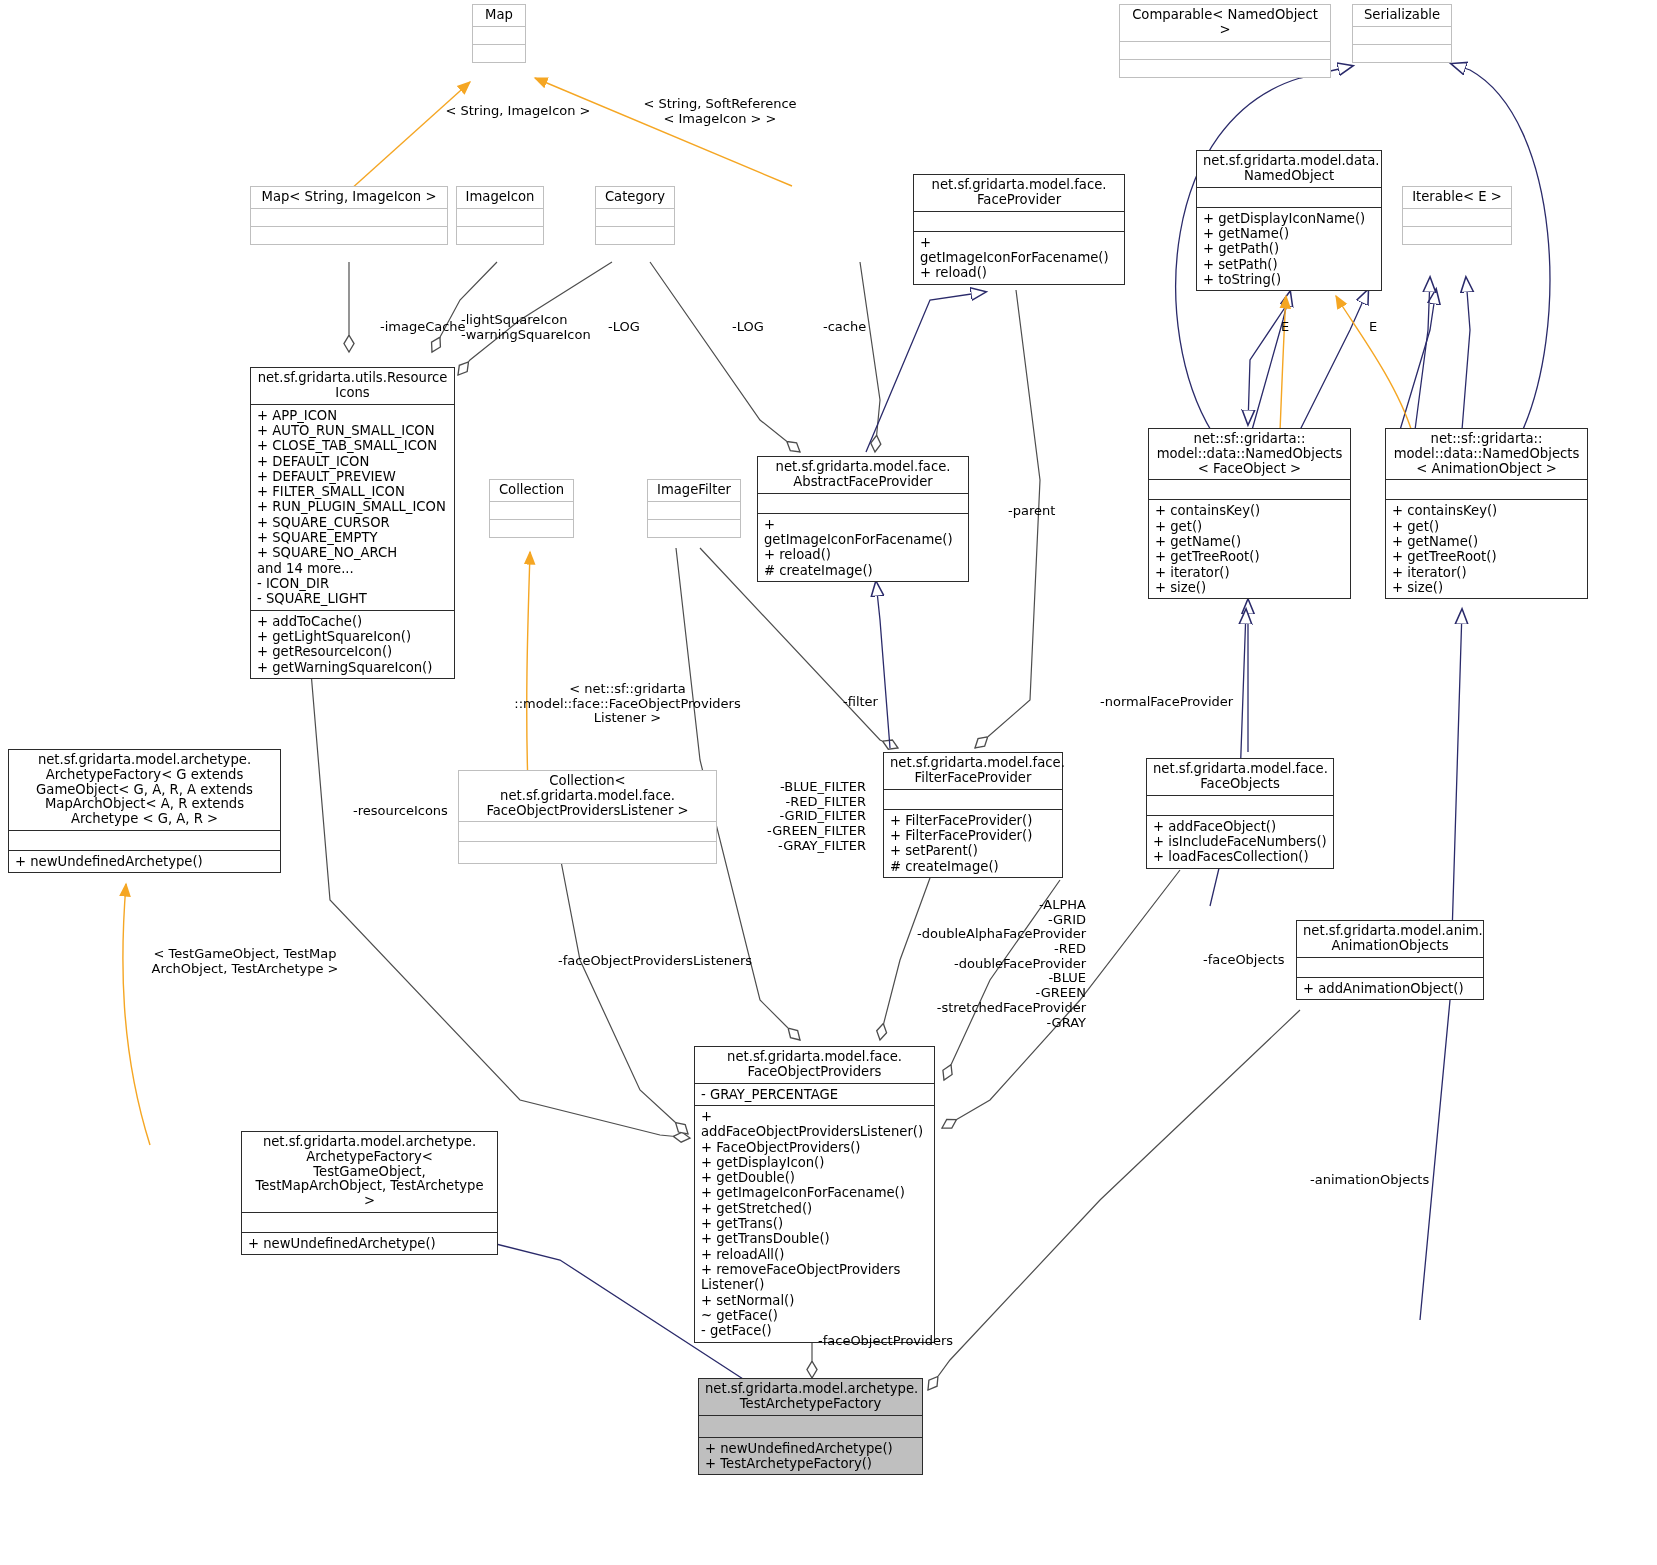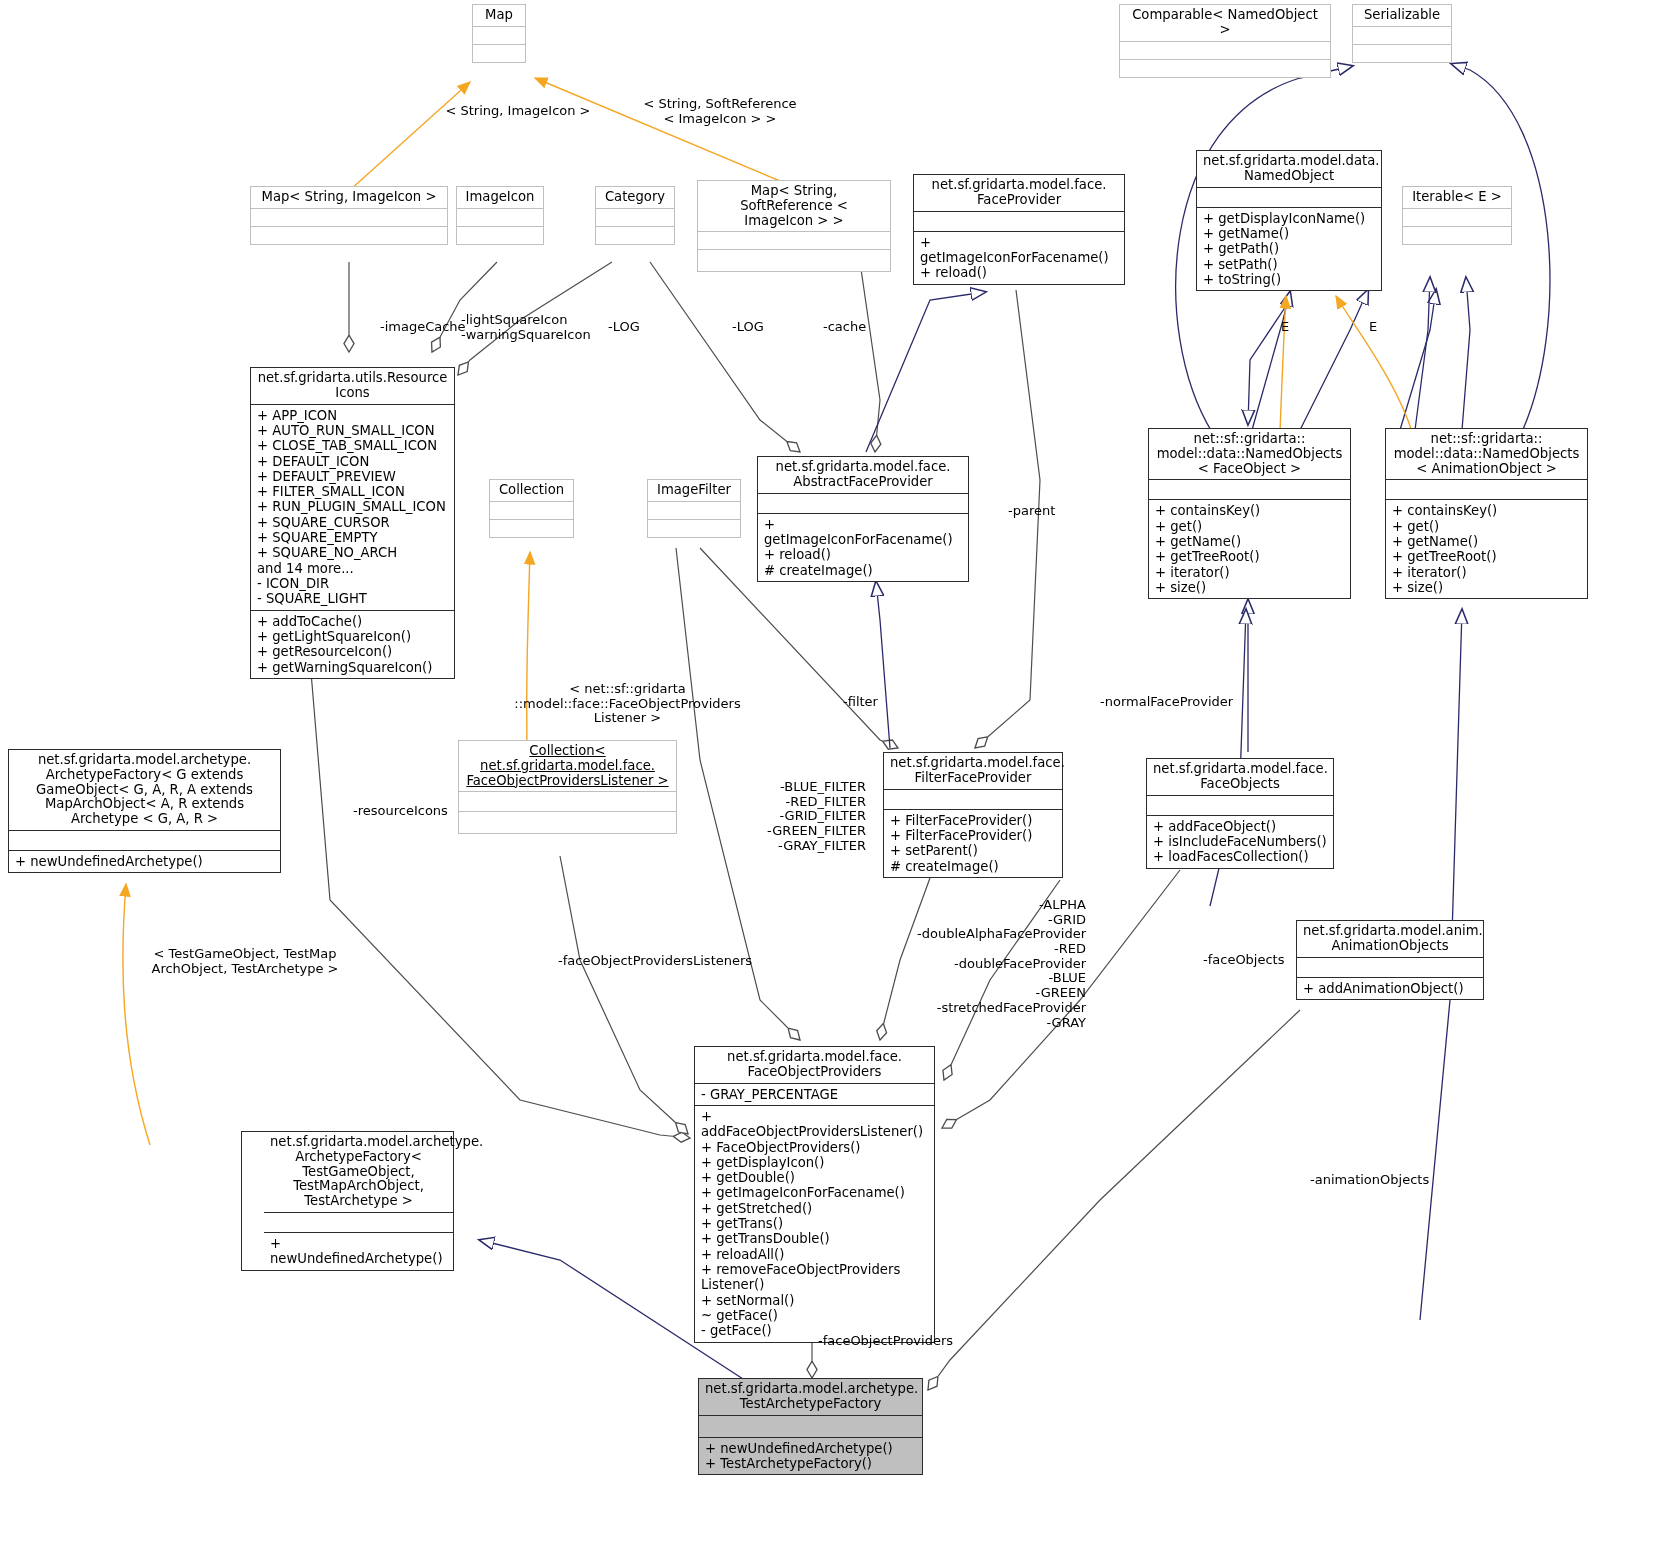--- a/index.html
+++ b/index.html
@@ -138,26 +138,20 @@
     <div class="sec" style="height:18px;"></div>
     <div class="sec" style="height:18px;"></div>
   </div>
 
   <div class="node n-light" style="left:595px;top:186px;width:80px;">
     <div class="sec title fs13">Category</div>
     <div class="sec" style="height:18px;"></div>
     <div class="sec" style="height:18px;"></div>
   </div>
 
-  <div class="node n-light" style="left:697px;top:180px;width:194px;">
-    <div class="sec title fs13">Map&lt; String, SoftReference
-&lt; ImageIcon &gt; &gt;</div>
-    <div class="sec" style="height:18px;"></div>
-    <div class="sec" style="height:22px;"></div>
-  </div>
 
   <div class="node n-dark" style="left:913px;top:174px;width:212px;">
     <div class="sec title fs13">net.sf.gridarta.model.face.
 FaceProvider</div>
     <div class="sec" style="height:20px;"></div>
     <div class="sec rowlist fs13">+ getImageIconForFacename()
 + reload()</div>
   </div>
 
   <div class="node n-dark" style="left:1196px;top:150px;width:186px;">
@@ -249,21 +243,21 @@
   <div class="node n-dark" style="left:8px;top:749px;width:273px;">
     <div class="sec title fs13">net.sf.gridarta.model.archetype.
 ArchetypeFactory&lt; G extends
 GameObject&lt; G, A, R, A extends
 MapArchObject&lt; A, R extends Archetype
 &lt; G, A, R &gt;</div>
     <div class="sec" style="height:20px;"></div>
     <div class="sec rowlist fs13">+ newUndefinedArchetype()</div>
   </div>
 
-  <div class="node n-light" style="left:458px;top:740px;width:219px;text-decoration:underline;">
+  <div class="node n-light" style="left:458px;top:770px;width:259px;">
     <div class="sec title fs13">Collection&lt; net.sf.gridarta.model.face.
 FaceObjectProvidersListener &gt;</div>
     <div class="sec" style="height:20px;"></div>
     <div class="sec" style="height:22px;"></div>
   </div>
 
   <div class="node n-dark" style="left:883px;top:752px;width:180px;">
     <div class="sec title fs13">net.sf.gridarta.model.face.
 FilterFaceProvider</div>
     <div class="sec" style="height:20px;"></div>
@@ -282,21 +276,21 @@
 + loadFacesCollection()</div>
   </div>
 
   <div class="node n-dark" style="left:1296px;top:920px;width:188px;">
     <div class="sec title fs13">net.sf.gridarta.model.anim.
 AnimationObjects</div>
     <div class="sec" style="height:20px;"></div>
     <div class="sec rowlist fs13">+ addAnimationObject()</div>
   </div>
 
-  <div class="node n-dark" style="left:241px;top:1131px;width:213px;padding-left:22px;">
+  <div class="node n-dark" style="left:241px;top:1131px;width:257px;">
     <div class="sec title fs13">net.sf.gridarta.model.archetype.
 ArchetypeFactory&lt; TestGameObject,
 TestMapArchObject, TestArchetype &gt;</div>
     <div class="sec" style="height:20px;"></div>
     <div class="sec rowlist fs13">+ newUndefinedArchetype()</div>
   </div>
 
   <div class="node n-dark" style="left:694px;top:1046px;width:241px;">
     <div class="sec title fs13">net.sf.gridarta.model.face.
 FaceObjectProviders</div>

